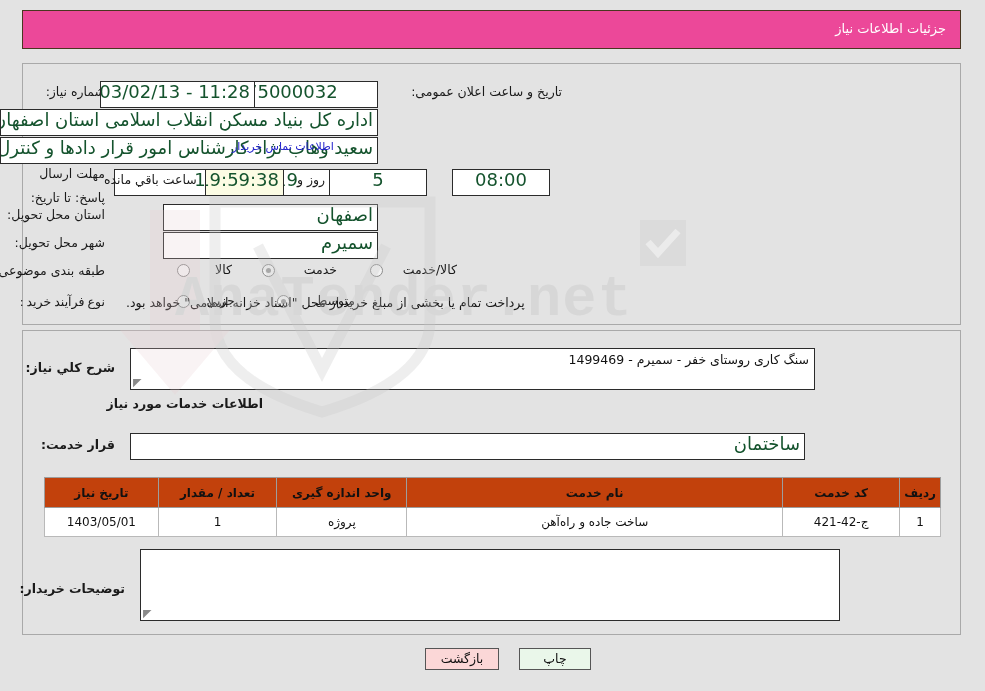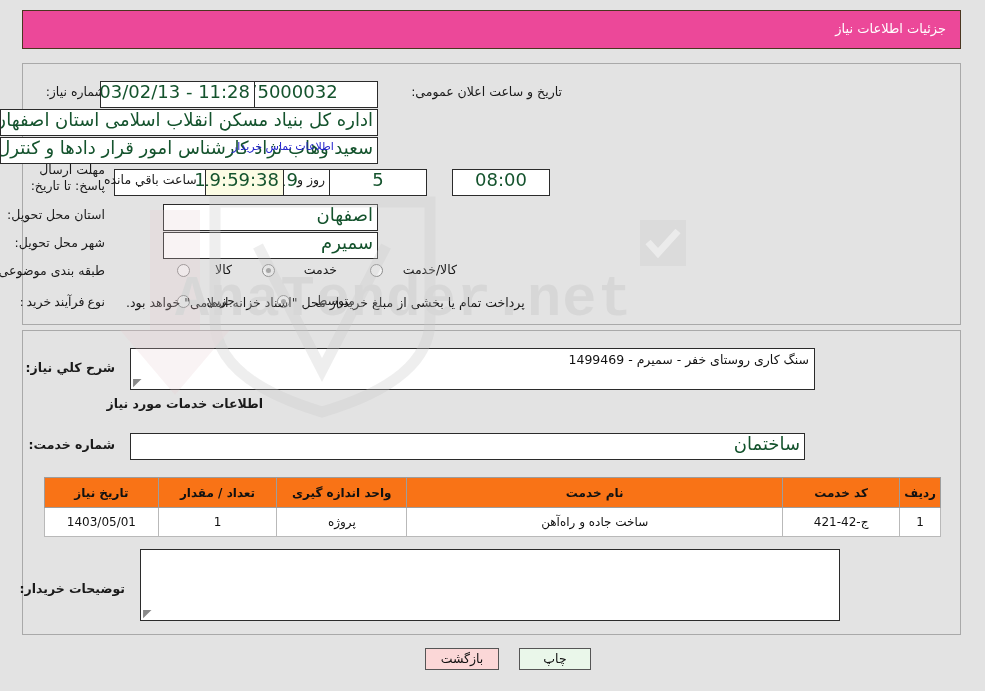--- a/index.html
+++ b/index.html
@@ -160,21 +160,21 @@
     left: 44px; top: 477px;
     width: 897px;
   }
   table.items {
     border-collapse: collapse;
     width: 897px;
     font-size: 12px;
     direction: rtl;
   }
   table.items th {
-    background: #f97316;
+    background: #c2410c;
     border: 1px solid #9d9d9d;
     font-weight: bold;
     height: 27px;
     color: #111;
     font-size: 12px;
   }
   table.items td {
     background: #ffffff;
     border: 1px solid #b9b9b9;
     height: 26px;
@@ -226,21 +226,21 @@
   <div class="lbl" style="right:423px; top:84px;">تاریخ و ساعت اعلان عمومی:</div>
   <div class="fld" style="right:793px; top:81px; width:155px; right:auto; left:100px;">11:28 - 1403/02/13</div>
 
   <div class="lbl" style="right:880px; top:112px;">نام دستگاه خریدار:</div>
   <div class="fld rtl-start" style="right:607px; top:109px; width:378px;">اداره کل بنیاد مسکن انقلاب اسلامی استان اصفهان</div>
 
   <div class="lbl" style="right:880px; top:140px;">ایجاد کننده درخواست:</div>
   <div class="fld rtl-start" style="right:607px; top:137px; width:378px;">سعید وهاب نژاد کارشناس امور قرار دادها و کنترل  پروژه اداره کل بنیاد مسکن انق</div>
   <div class="link" style="left:232px; top:140px;">اطلاعات تماس خریدار</div>
 
-  <div class="lbl" style="right:880px; top:162px; width:92px; line-height:16px; white-space:normal;">مهلت ارسال پاسخ: تا تاریخ:</div>
+  <div class="lbl" style="right:880px; top:162px; width:92px; line-height:24px; white-space:normal;">مهلت ارسال پاسخ: تا تاریخ:</div>
   <div class="fld" style="right:607px; top:169px; width:264px;">1403/02/19</div>
   <div class="plaintext" style="right:565px; top:172px;">ساعت</div>
   <div class="fld" style="left:452px; top:169px; width:98px;">08:00</div>
   <div class="fld" style="left:329px; top:169px; width:98px;">5</div>
   <div class="plaintext" style="left:297px; top:172px;">روز و</div>
   <div class="fld yellowish" style="left:205px; top:169px; width:79px;">19:59:38</div>
   <div class="plaintext" style="left:104px; top:172px;">ساعت باقي مانده</div>
 
   <div class="lbl" style="right:880px; top:207px;">استان محل تحویل:</div>
   <div class="fld rtl-start" style="right:607px; top:204px; width:215px;">اصفهان</div>
@@ -272,21 +272,21 @@
   <div class="panel panel-bottom"></div>
 
   <div class="lbl lbl-bold" style="right:870px; top:360px;">شرح کلي نیاز:</div>
   <div class="ta" style="right:170px; top:348px; width:685px; height:42px;">
     <span>سنگ کاری روستای خفر - سمیرم - 1499469</span>
     <span class="grip">◥</span>
   </div>
 
   <div class="lbl lbl-bold" style="right:722px; top:396px;">اطلاعات خدمات مورد نیاز</div>
 
-  <div class="lbl lbl-bold" style="right:870px; top:437px;">شماره خدمت:</div>
+  <div class="lbl lbl-bold" style="right:870px; top:437px;">قرار خدمت:</div>
   <div class="fld rtl-start" style="right:180px; top:433px; width:675px;">ساختمان</div>
 
   <div class="tbl-wrap">
     <table class="items">
       <thead>
         <tr>
           <th style="width:38px;">ردیف</th>
           <th style="width:116px;">کد خدمت</th>
           <th style="width:383px;">نام خدمت</th>
           <th style="width:130px;">واحد اندازه گیری</th>

